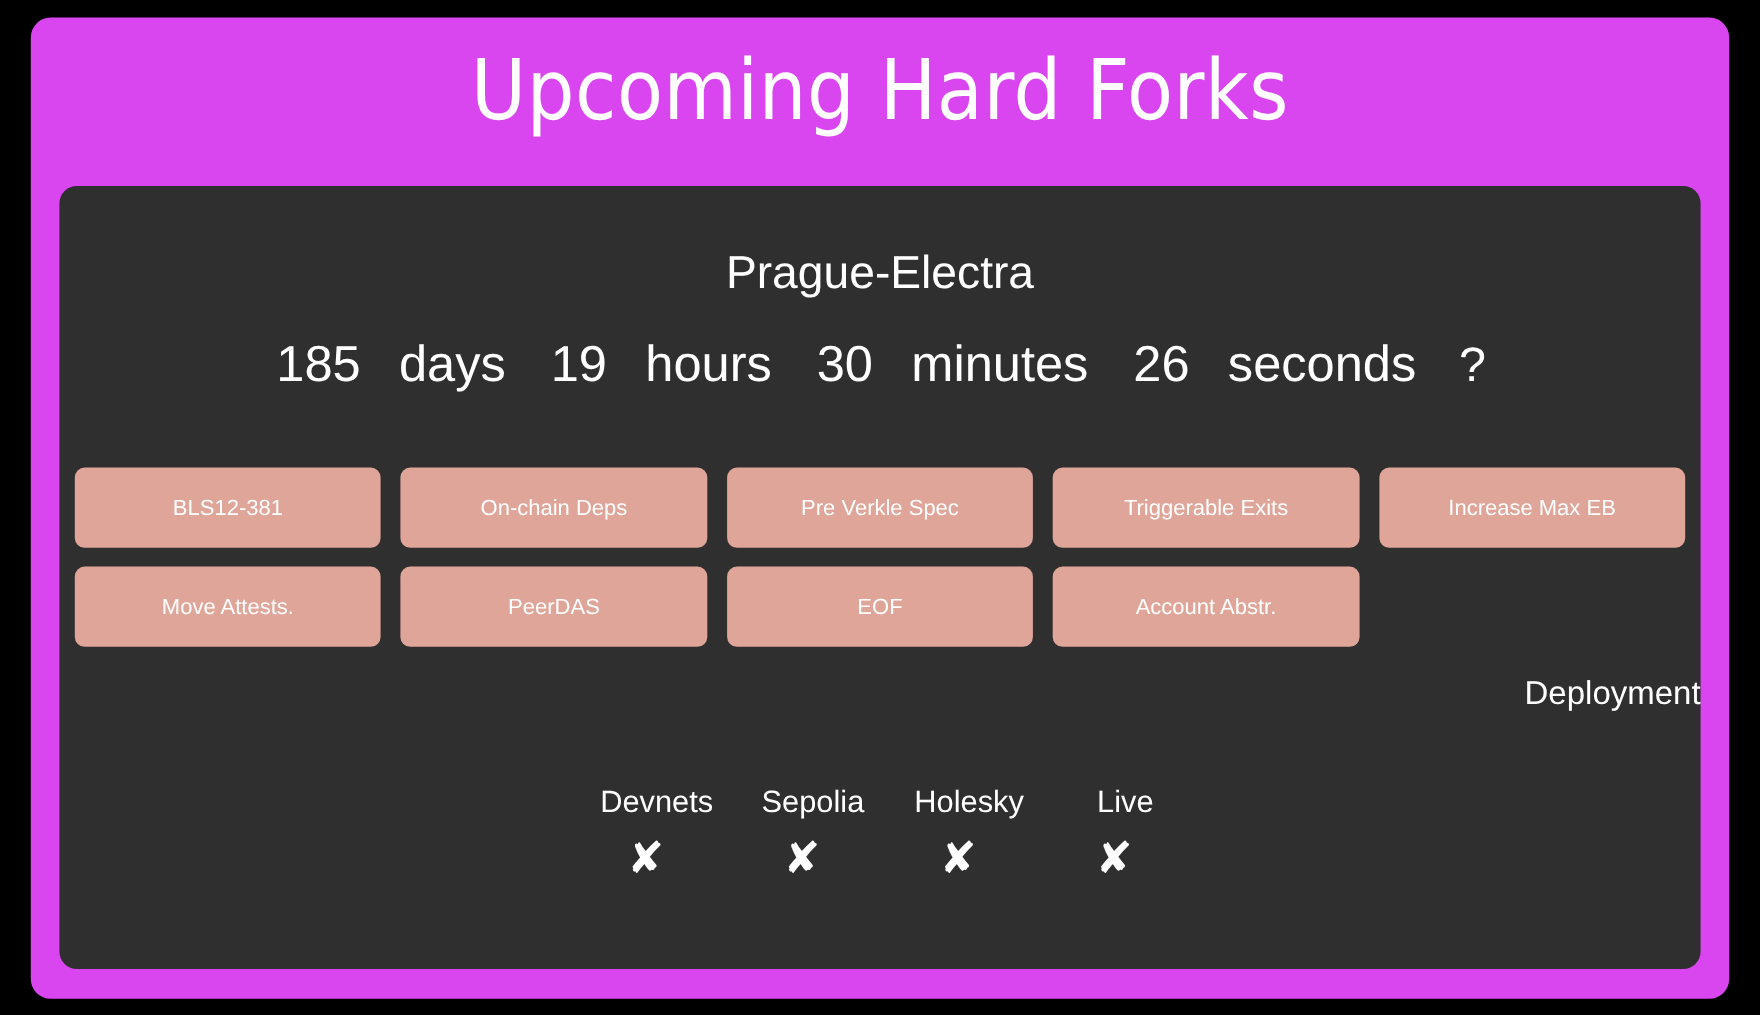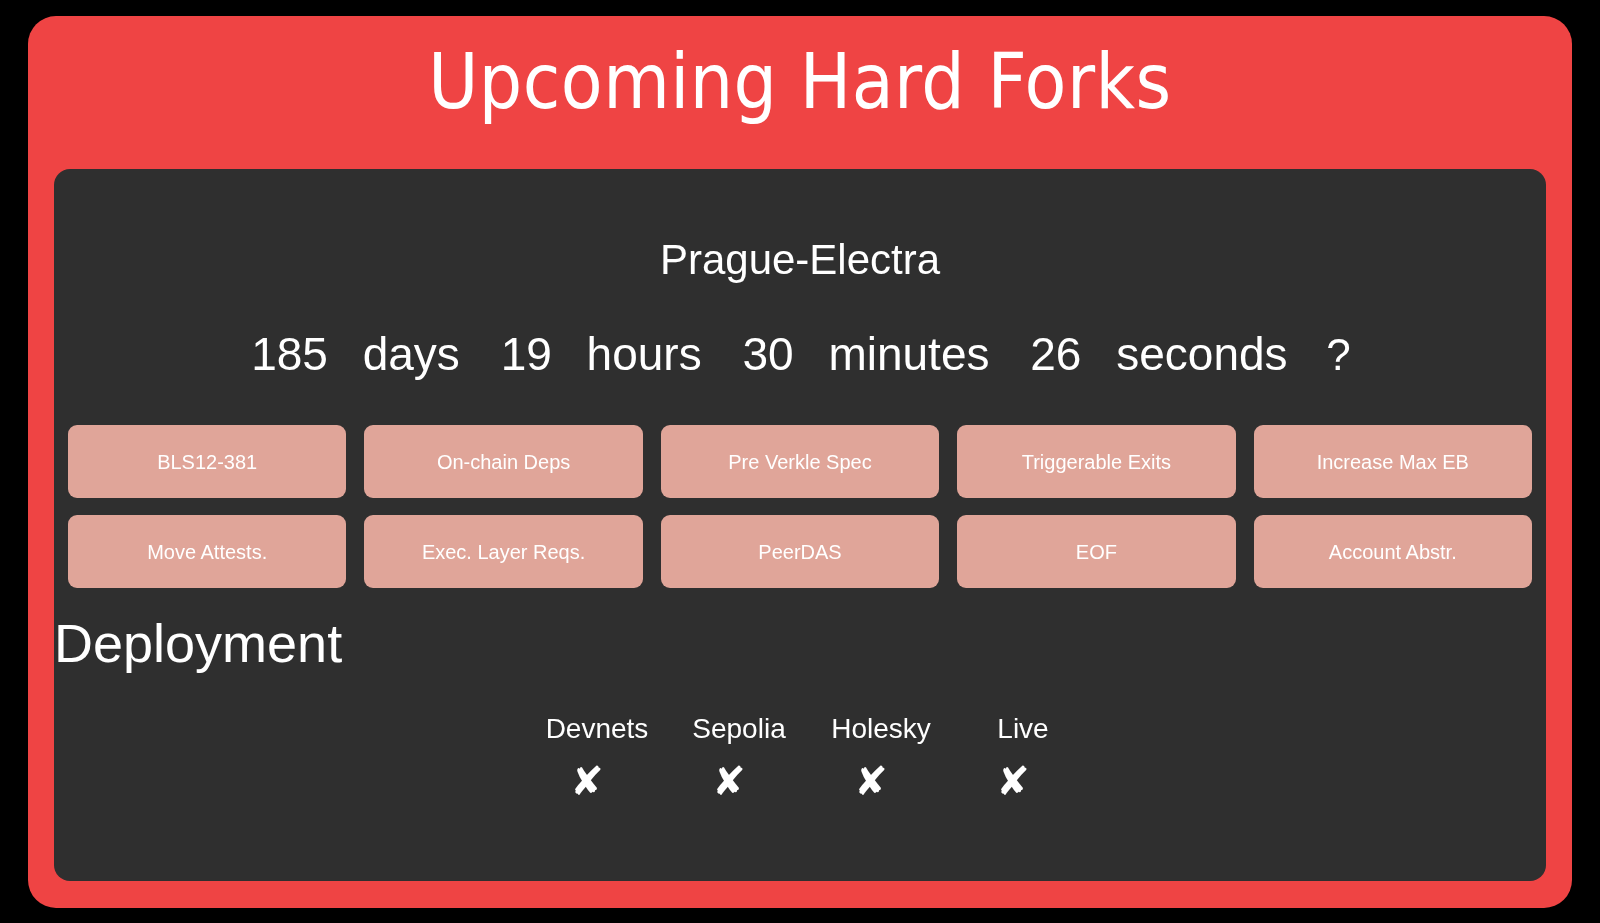--- a/index.html
+++ b/index.html
@@ -15,22 +15,22 @@
     -webkit-font-smoothing: antialiased;
   }
 
   
   #page {
     position: absolute;
     left: 28px;
     top: 16px;
     width: 1544px;
     height: 892px;
-    background: #ef4444;
-    border-radius: 28px;
+    background: #d946ef;
+    border-radius: 18px;
     box-sizing: border-box;
   }
 
   
   .page-title {
     margin: 0;
     padding-top: 20px;
     text-align: center;
     color: #ffffff;
     font-size: 76px;
@@ -47,21 +47,21 @@
     left: 26px;
     top: 153px;
     width: 1492px;
     height: 712px;
     background: #2f2f2f;
     border-radius: 16px;
     box-sizing: border-box;
   }
 
   .fork-name {
-    margin: 12px;
+    margin: 0;
     padding-top: 56px;
     text-align: center;
     color: #ffffff;
     font-size: 42px;
     font-weight: 400;
     line-height: 1.1;
   }
 
   .countdown {
     margin: 0;
@@ -109,23 +109,23 @@
     white-space: nowrap;
   }
 
   
   .deployment-title {
     position: absolute;
     left: 0;
     right: 0;
     top: 445px;
     margin: 0;
-    text-align: left;
-    color: #ffffff;
-    font-size: 54px;
+    text-align: right;
+    color: #ffffff;
+    font-size: 30px;
     font-weight: 400;
     line-height: 1.1;
   }
 
   .deployment-table {
     position: absolute;
     left: 0;
     right: 0;
     top: 545px;
     display: flex;
@@ -177,21 +177,20 @@
       <span class="tail">?</span>
     </div>
 
     <div class="feature-grid">
       <div class="feature-pill">BLS12-381</div>
       <div class="feature-pill">On-chain Deps</div>
       <div class="feature-pill">Pre Verkle Spec</div>
       <div class="feature-pill">Triggerable Exits</div>
       <div class="feature-pill">Increase Max EB</div>
       <div class="feature-pill">Move Attests.</div>
-      <div class="feature-pill">Exec. Layer Reqs.</div>
       <div class="feature-pill">PeerDAS</div>
       <div class="feature-pill">EOF</div>
       <div class="feature-pill">Account Abstr.</div>
     </div>
 
     <h3 class="deployment-title">Deployment</h3>
 
     <div class="deployment-table">
       <div class="deploy-col">
         <span class="deploy-label">Devnets</span>

